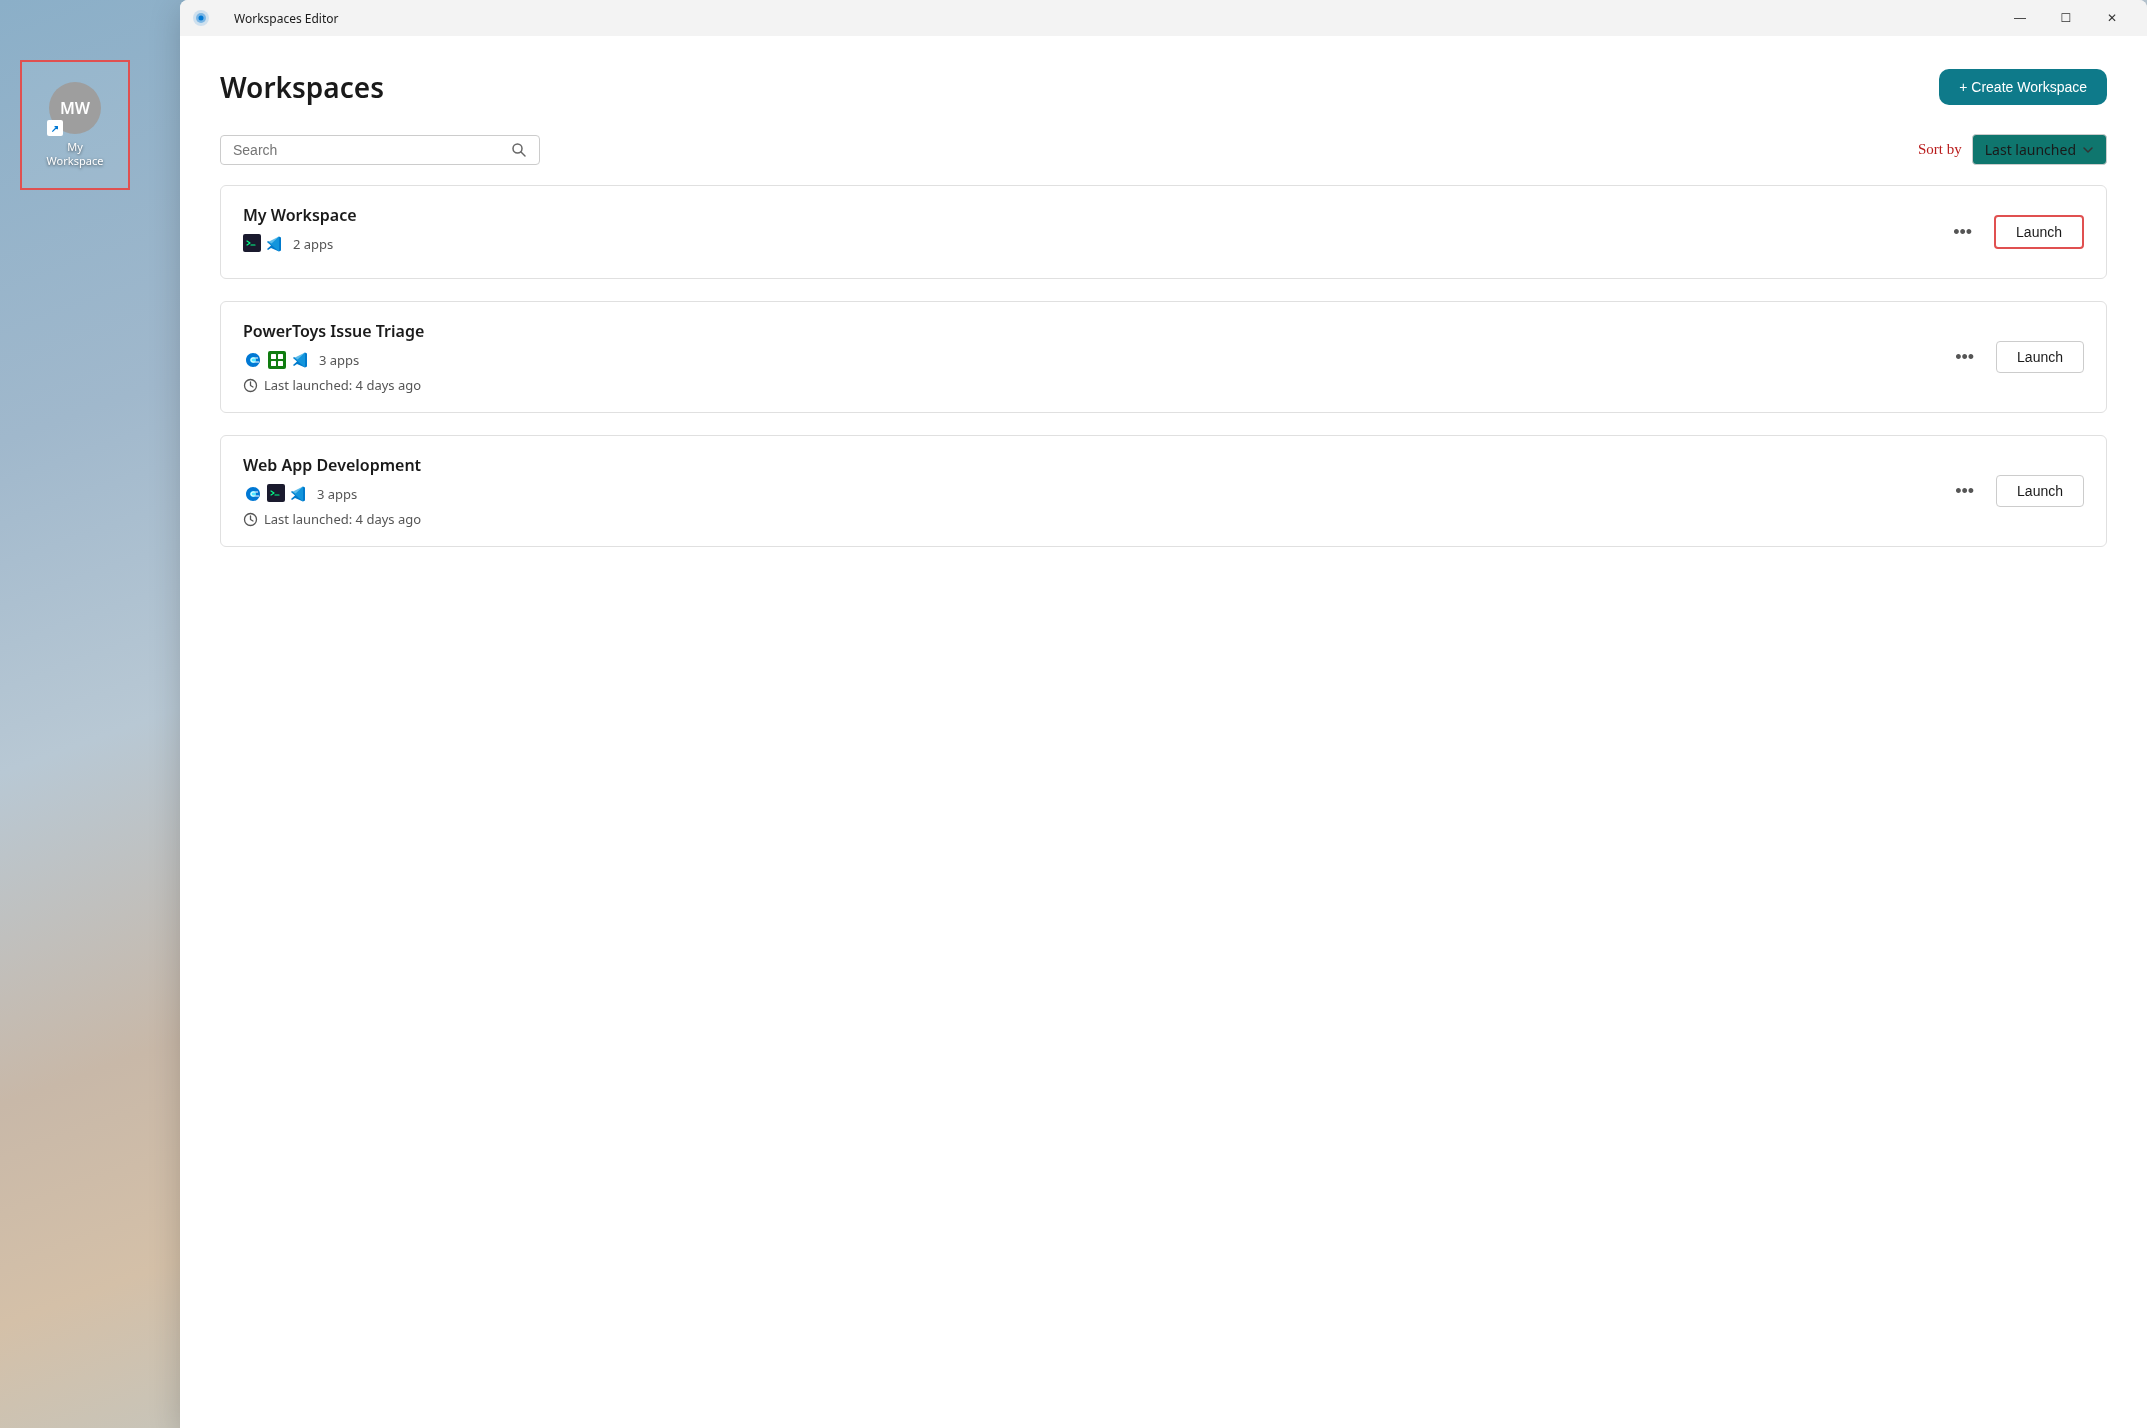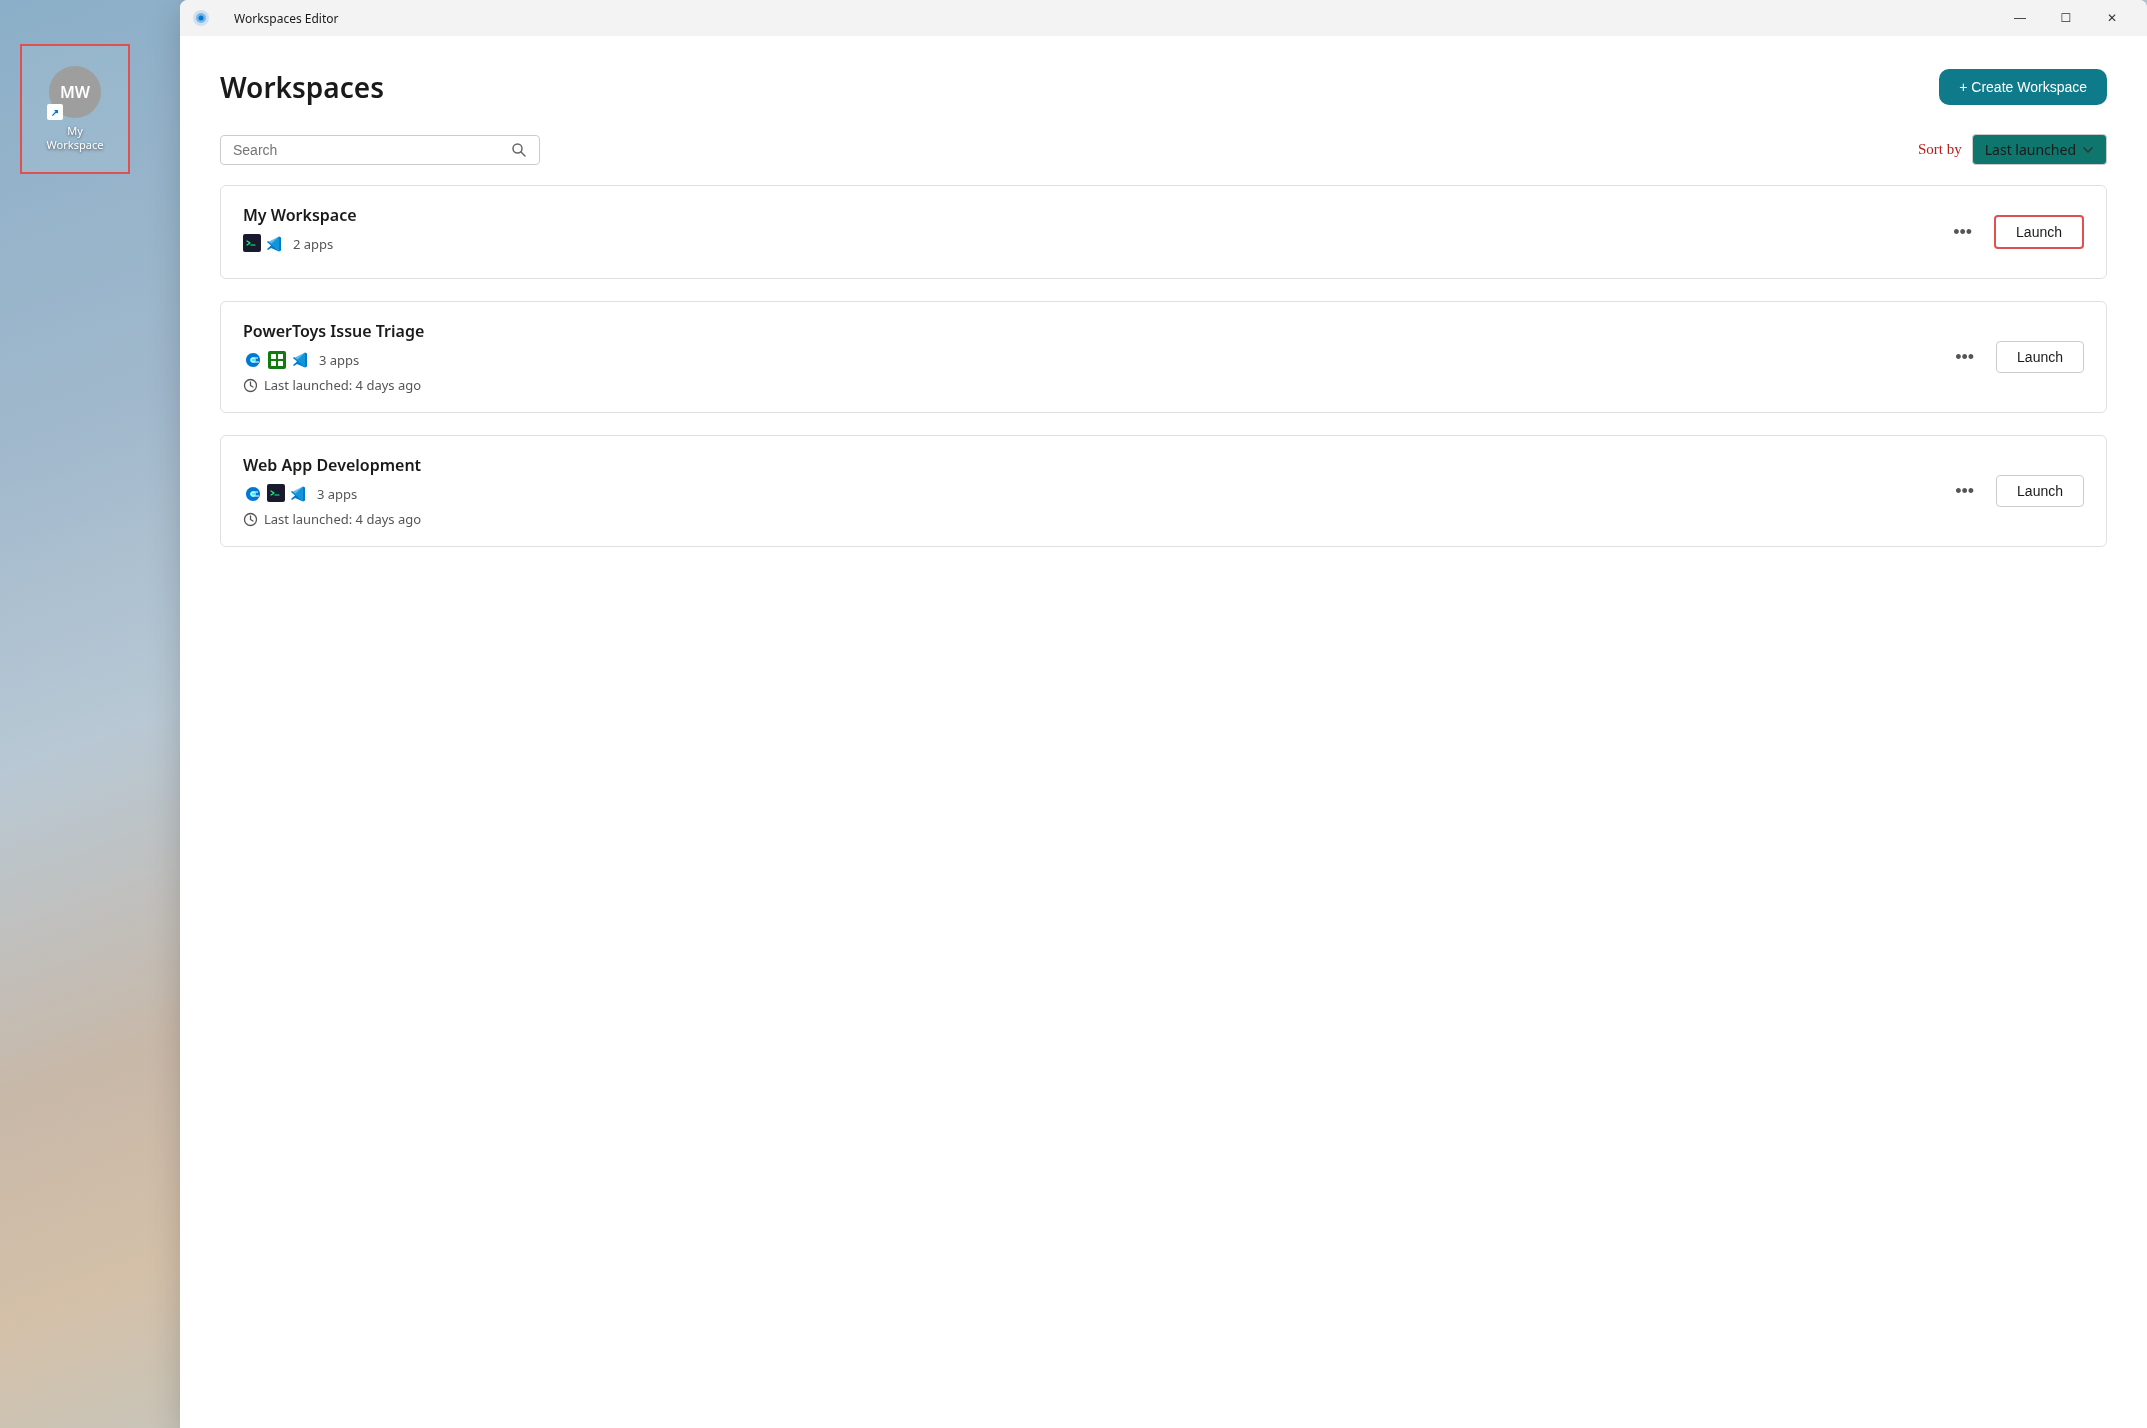--- a/index.html
+++ b/index.html
@@ -15,21 +15,21 @@
     
     .desktop {
       position: absolute;
       inset: 0;
       background: linear-gradient(160deg, #8bafc8 0%, #a0b8cc 20%, #b8c8d4 35%, #c8b8a8 50%, #d4c0a8 60%, #bcc8c8 75%, #a8b8c0 85%, #98a8b8 100%);
     }
 
     
     .desktop-icon-wrapper {
       position: absolute;
-      top: 44px;
+      top: 60px;
       left: 20px;
       width: 110px;
       height: 130px;
       border: 2px solid #e05050;
       background: rgba(255,255,255,0.08);
       display: flex;
       flex-direction: column;
       align-items: center;
       justify-content: center;
       gap: 6px;

